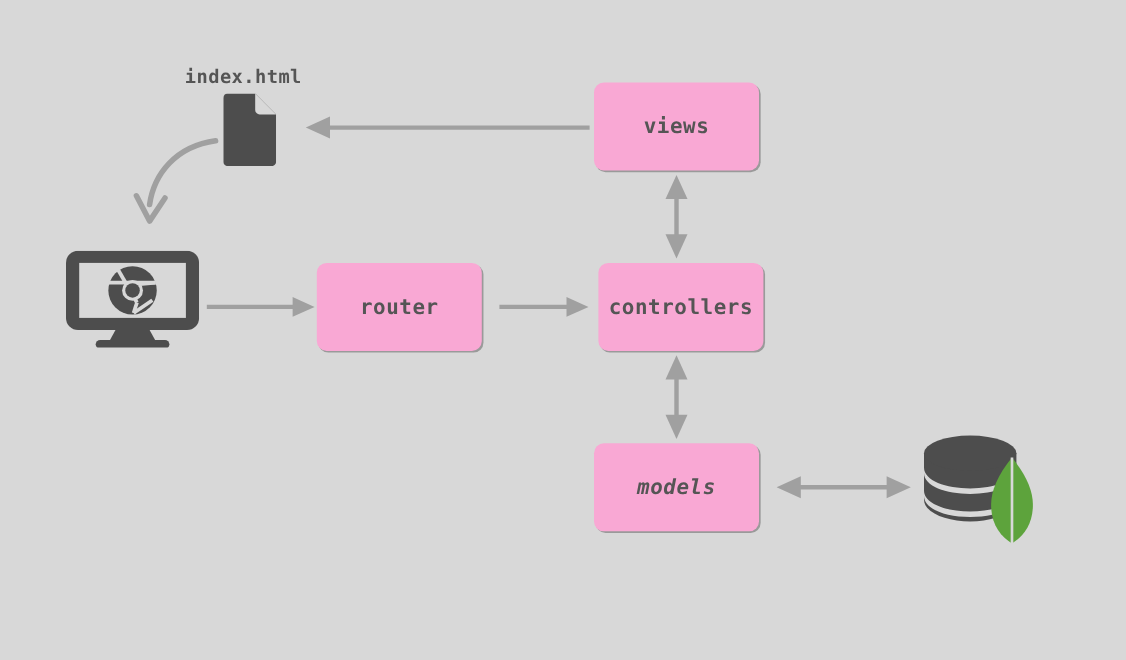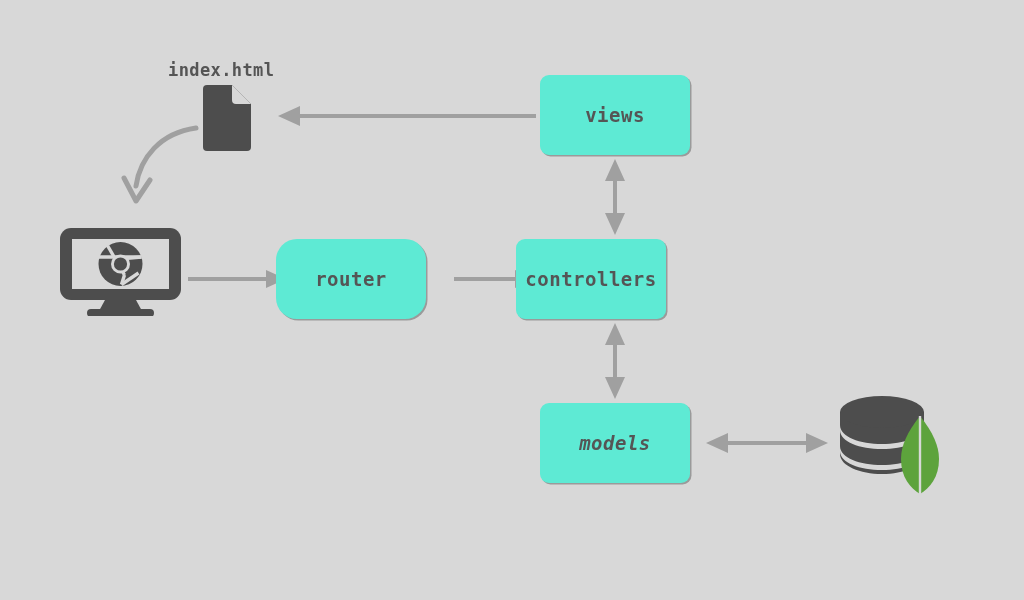--- a/index.html
+++ b/index.html
@@ -20,21 +20,21 @@
   }
   .svg-layer {
     position: absolute;
     top: 0;
     left: 0;
     width: 1024px;
     height: 600px;
   }
   .node-box {
     position: absolute;
-    background: #5eead4;
+    background: #f9a8d4;
     border-radius: 9px;
     box-shadow: 1.5px 1.5px 0 0 #9a9a9a;
     display: flex;
     align-items: center;
     justify-content: center;
     text-align: center;
   }
   .node-label {
     font-family: "DejaVu Sans Mono", "Liberation Mono", monospace;
     font-size: 19px;
@@ -148,25 +148,25 @@
         <path d="M26,0 C39,16 45,30 45,43 C45,61 36,72 26,78 C16,72 7,61 7,43 C7,30 13,16 26,0 Z" fill="#5da33c"></path>
         <path d="M26,0 C26,20 26,58 26,78 C26,85 26,90 26,94" stroke="#d8d8d8" stroke-width="2.4" fill="none"></path>
       </g>
     </svg>
   </div>
 
   <div class="node-box" style="left:540px; top:75px; width:150px; height:80px;">
     <span class="node-label">views</span>
   </div>
 
-  <div class="node-box" style="left:276px; top:239px; width:150px; height:80px;border-radius:21px;">
+  <div class="node-box" style="left:288px; top:239px; width:150px; height:80px;">
     <span class="node-label">router</span>
   </div>
 
-  <div class="node-box" style="left:516px; top:239px; width:150px; height:80px;">
+  <div class="node-box" style="left:544px; top:239px; width:150px; height:80px;">
     <span class="node-label">controllers</span>
   </div>
 
   <div class="node-box" style="left:540px; top:403px; width:150px; height:80px;font-style:italic;">
     <span class="node-label">models</span>
   </div>
 
 </div>
 
 </body></html>

